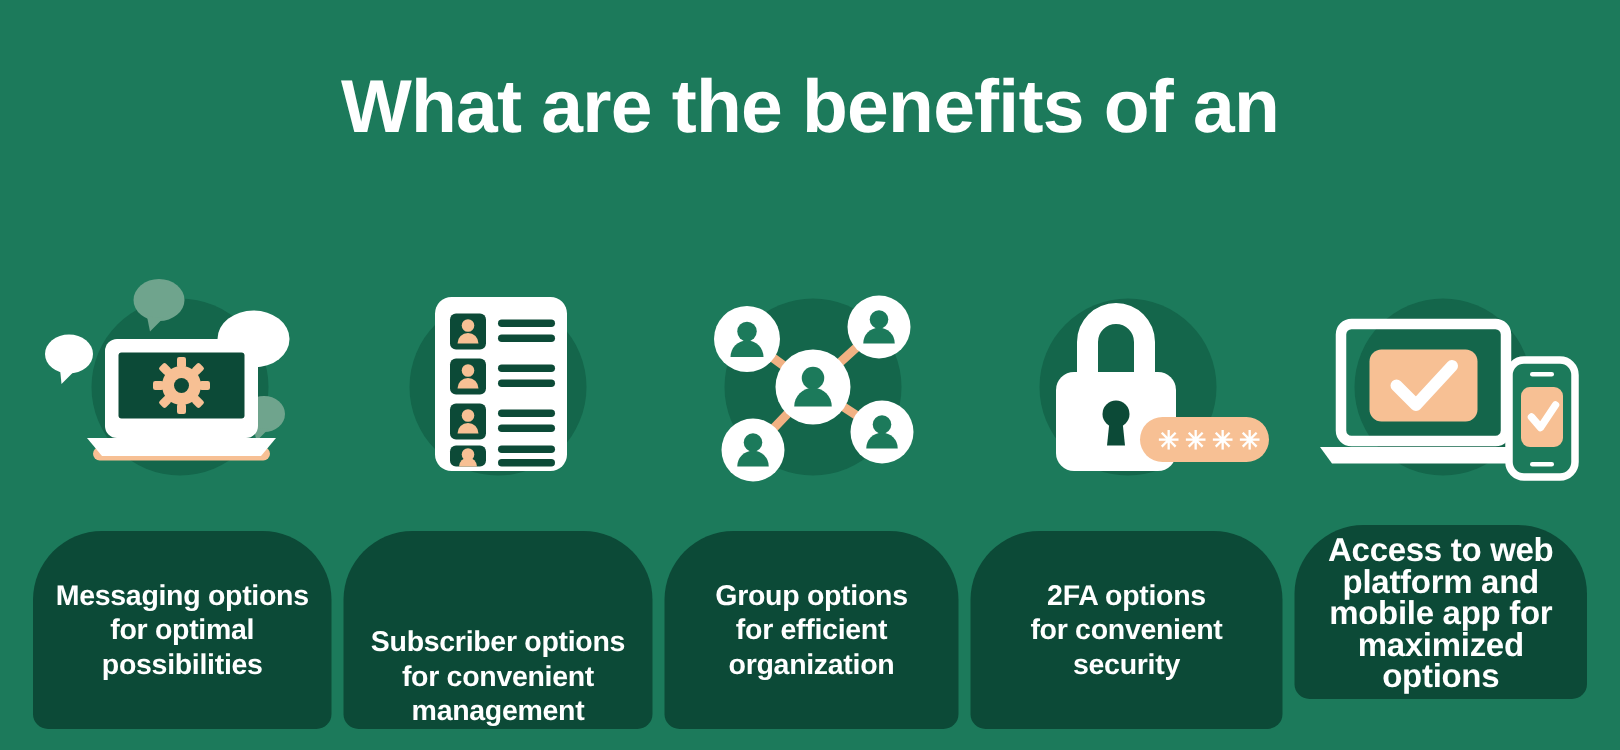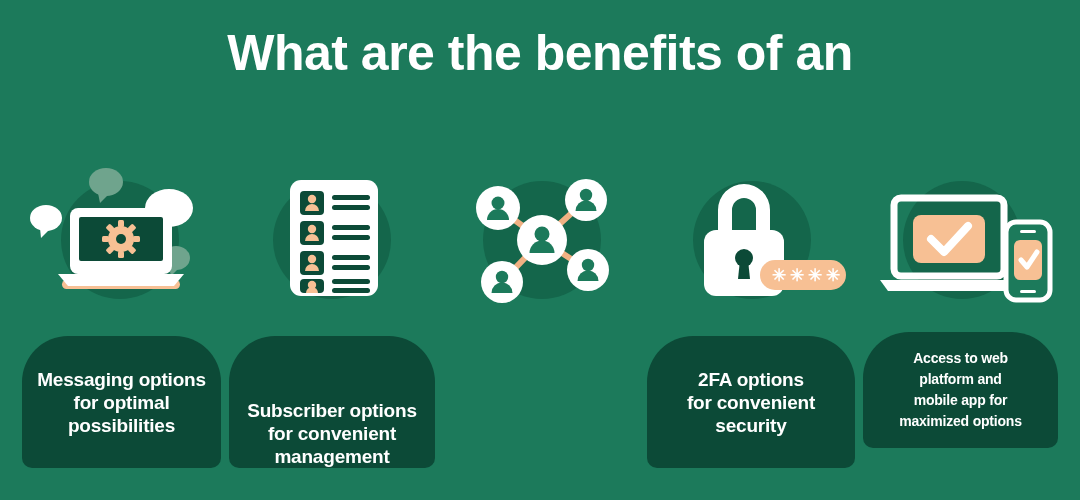--- a/index.html
+++ b/index.html
@@ -2,21 +2,21 @@
 <html><head>
 <meta charset="utf-8">
 <style>
   html,body{margin:0;padding:0;}
   body{
     width:1080px;height:500px;overflow:hidden;
     background:#1C7A5B;
     font-family:"Liberation Sans","DejaVu Sans",sans-serif;
     position:relative;
   }
-  .stage{position:absolute;inset:0;}
+  .stage{position:absolute;inset:0;margin-top:18px;}
 
   
   .title{
     position:absolute;left:0;top:24px;width:1080px;
     text-align:center;color:#FFFFFF;
     font-size:50px;line-height:58px;font-weight:700;
     letter-spacing:-0.5px;
   }
   .title .l2{display:block;}
 
@@ -43,21 +43,21 @@
     border-radius:46px 46px 10px 10px;
     display:flex;align-items:center;justify-content:center;
     box-sizing:border-box;padding:0 10px;
   }
   .card.tall{top:2px;height:116px;}
   .card-text{
     color:#FFFFFF;font-weight:700;text-align:center;
     font-size:19px;line-height:23px;white-space:pre-line;
     letter-spacing:-0.2px;
   }
-  .card.tall .card-text{font-size:14px;line-height:21px;}
+  .card.tall .card-text{font-size:22px;line-height:21px;}
   .k0{left:22px;width:199px;}
   .k1{left:229px;width:206px;align-items:flex-end;}
   .k2{left:443px;width:196px;}
   .k3{left:647px;width:208px;}
   .k4{left:863px;width:195px;}
 </style>
 </head>
 <body>
 
 <div class="stage">
@@ -243,20 +243,25 @@
     <div class="card k0">
       <div class="card-text">Messaging options
 for optimal
 possibilities</div>
     </div>
     <div class="card k1">
       <div class="card-text">Subscriber options
 for convenient
 management</div>
     </div>
+    <div class="card k2">
+      <div class="card-text">Group options
+for efficient
+organization</div>
+    </div>
     <div class="card k3">
       <div class="card-text">2FA options
 for convenient
 security</div>
     </div>
     <div class="card k4 tall">
       <div class="card-text">Access to web
 platform and
 mobile app for
 maximized options</div>

